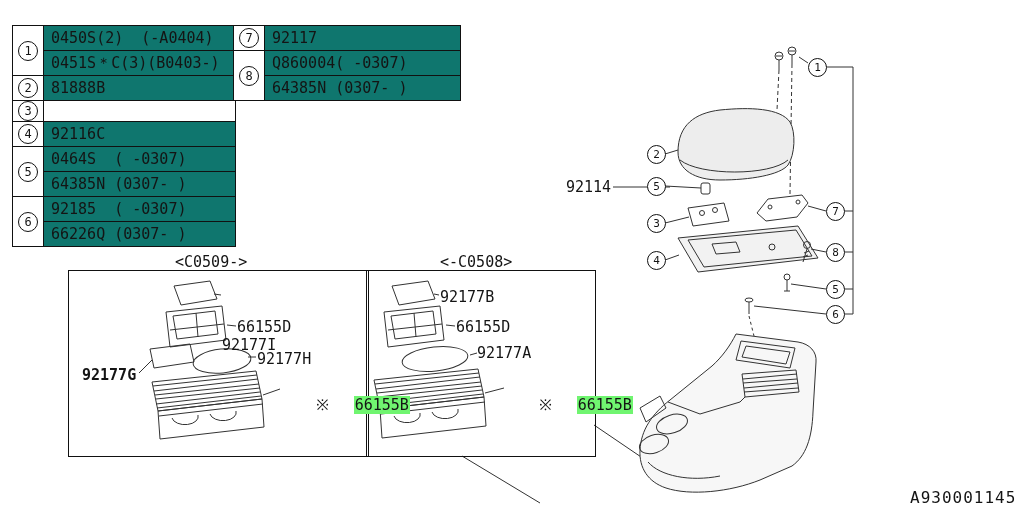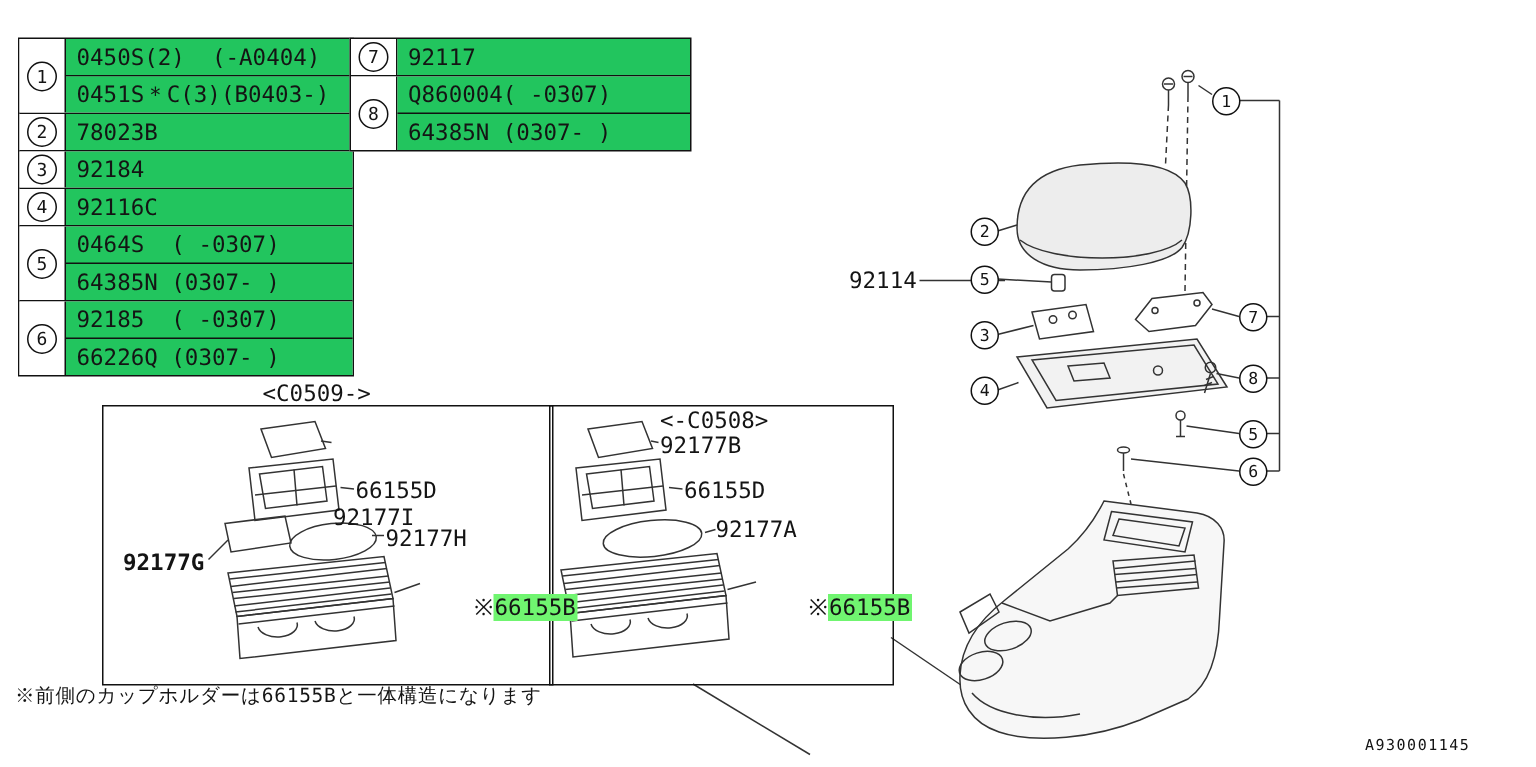--- a/index.html
+++ b/index.html
@@ -5,33 +5,33 @@
   html,body{margin:0;padding:0;background:#fff;}
   .page{position:relative;width:1024px;height:511px;background:#fff;overflow:hidden;
         font-family:"DejaVu Sans Mono","Liberation Mono",monospace;color:#141414;}
   #lineart{position:absolute;left:0;top:0;z-index:0;}
   
   .ptable{position:absolute;border:1px solid #111;background:#fff;z-index:2;}
   .prow{display:flex;border-bottom:1px solid #111;}
   .prow:last-child{border-bottom:none;}
   .pnum{width:30px;border-right:1px solid #111;display:flex;align-items:center;justify-content:center;flex:none;background:#fff;}
   .pcells{flex:1;display:flex;flex-direction:column;}
-  .pcell{height:24px;line-height:24px;padding-left:7px;font-size:15px;border-bottom:1px solid #111;white-space:pre;background:#22c55e;}
+  .pcell{height:24px;line-height:24px;padding-left:7px;font-size:15px;border-bottom:1px solid #111;white-space:pre;background:#0f766e;}
   .pcell:last-child{border-bottom:none;}
   .numcircle{width:18px;height:18px;border:1.3px solid #111;border-radius:50%;display:flex;align-items:center;justify-content:center;font-size:12px;background:#fff;}
   
   .vbox{position:absolute;border:1.5px solid #111;z-index:1;background:transparent;}
   
   .lbl{position:absolute;font-size:15px;white-space:pre;z-index:3;line-height:18px;}
   .footnote{font-size:13px;letter-spacing:0.5px;}
-  .docid{font-size:10px;letter-spacing:1px;}
+  .docid{font-size:16px;letter-spacing:1px;}
   
   .callout{position:absolute;width:17px;height:17px;border:1.3px solid #111;border-radius:50%;
            background:#fff;display:flex;align-items:center;justify-content:center;font-size:11px;z-index:3;}
-  .hl{padding:0 1px;}
+  .hl{padding:0 1px;margin-left:25px;}
 </style>
 </head>
 <body>
 
 <div class="page">
 
   <svg id="lineart" width="1024" height="511" viewBox="0 0 1024 511">
     <g fill="none" stroke="#333" stroke-width="1">
 
       <g>
@@ -181,29 +181,26 @@
       <div class="pcells">
         <div class="pcell">0450S(2)  (-A0404)</div>
         <div class="pcell">0451S＊C(3)(B0403-)</div>
       </div>
     </div>
     <div class="prow">
       <div class="pnum">
           <span class="numcircle">2</span>
         </div>
       <div class="pcells">
-          <div class="pcell">78023B</div>
+          <div class="pcell">81888B</div>
         </div>
     </div>
     <div class="prow">
       <div class="pnum">
           <span class="numcircle">3</span>
-        </div>
-      <div class="pcells">
-          <div class="pcell">92184</div>
         </div>
     </div>
     <div class="prow">
       <div class="pnum">
           <span class="numcircle">4</span>
         </div>
       <div class="pcells">
           <div class="pcell">92116C</div>
         </div>
     </div>
@@ -244,21 +241,21 @@
         <div class="pcell">Q860004( -0307)</div>
         <div class="pcell">64385N (0307- )</div>
       </div>
     </div>
   </div>
 
   <div class="vbox" style="left:68px;top:270px;width:299px;height:185px;"></div>
   <div class="vbox" style="left:366px;top:270px;width:228px;height:185px;"></div>
 
   <div class="lbl" style="left:175px;top:253px;text-align:center;">&lt;C0509-&gt;</div>
-  <div class="lbl" style="left:440px;top:271px;">&lt;-C0508&gt;</div>
+  <div class="lbl" style="left:440px;top:253px;">&lt;-C0508&gt;</div>
 
   <div class="lbl" style="left:222px;top:288px;margin-top:48px;">92177I</div>
   <div class="lbl" style="left:237px;top:318px;">66155D</div>
   <div class="lbl" style="left:257px;top:350px;">92177H</div>
   <div class="lbl" style="left:82px;top:366px;font-weight:bold;">92177G</div>
   <div class="lbl" style="left:280px;top:378px;">
     <span>※</span><span class="hl" style="background: rgb(112, 245, 112);">66155B</span>
   </div>
 
   <div class="lbl" style="left:440px;top:288px;">92177B</div>
@@ -273,16 +270,15 @@
   <div class="callout" style="left:808px;top:58px;">1</div>
   <div class="callout" style="left:647px;top:145px;">2</div>
   <div class="callout" style="left:647px;top:177px;">5</div>
   <div class="callout" style="left:647px;top:214px;">3</div>
   <div class="callout" style="left:647px;top:251px;">4</div>
   <div class="callout" style="left:826px;top:202px;">7</div>
   <div class="callout" style="left:826px;top:243px;">8</div>
   <div class="callout" style="left:826px;top:280px;">5</div>
   <div class="callout" style="left:826px;top:305px;">6</div>
 
-  <div class="lbl footnote" style="left:10px;top:456px;">※前側のカップホルダーは66155Bと一体構造になります</div>
   <div class="lbl docid" style="left:910px;top:489px;">A930001145</div>
 
 </div>
 
 </body></html>

